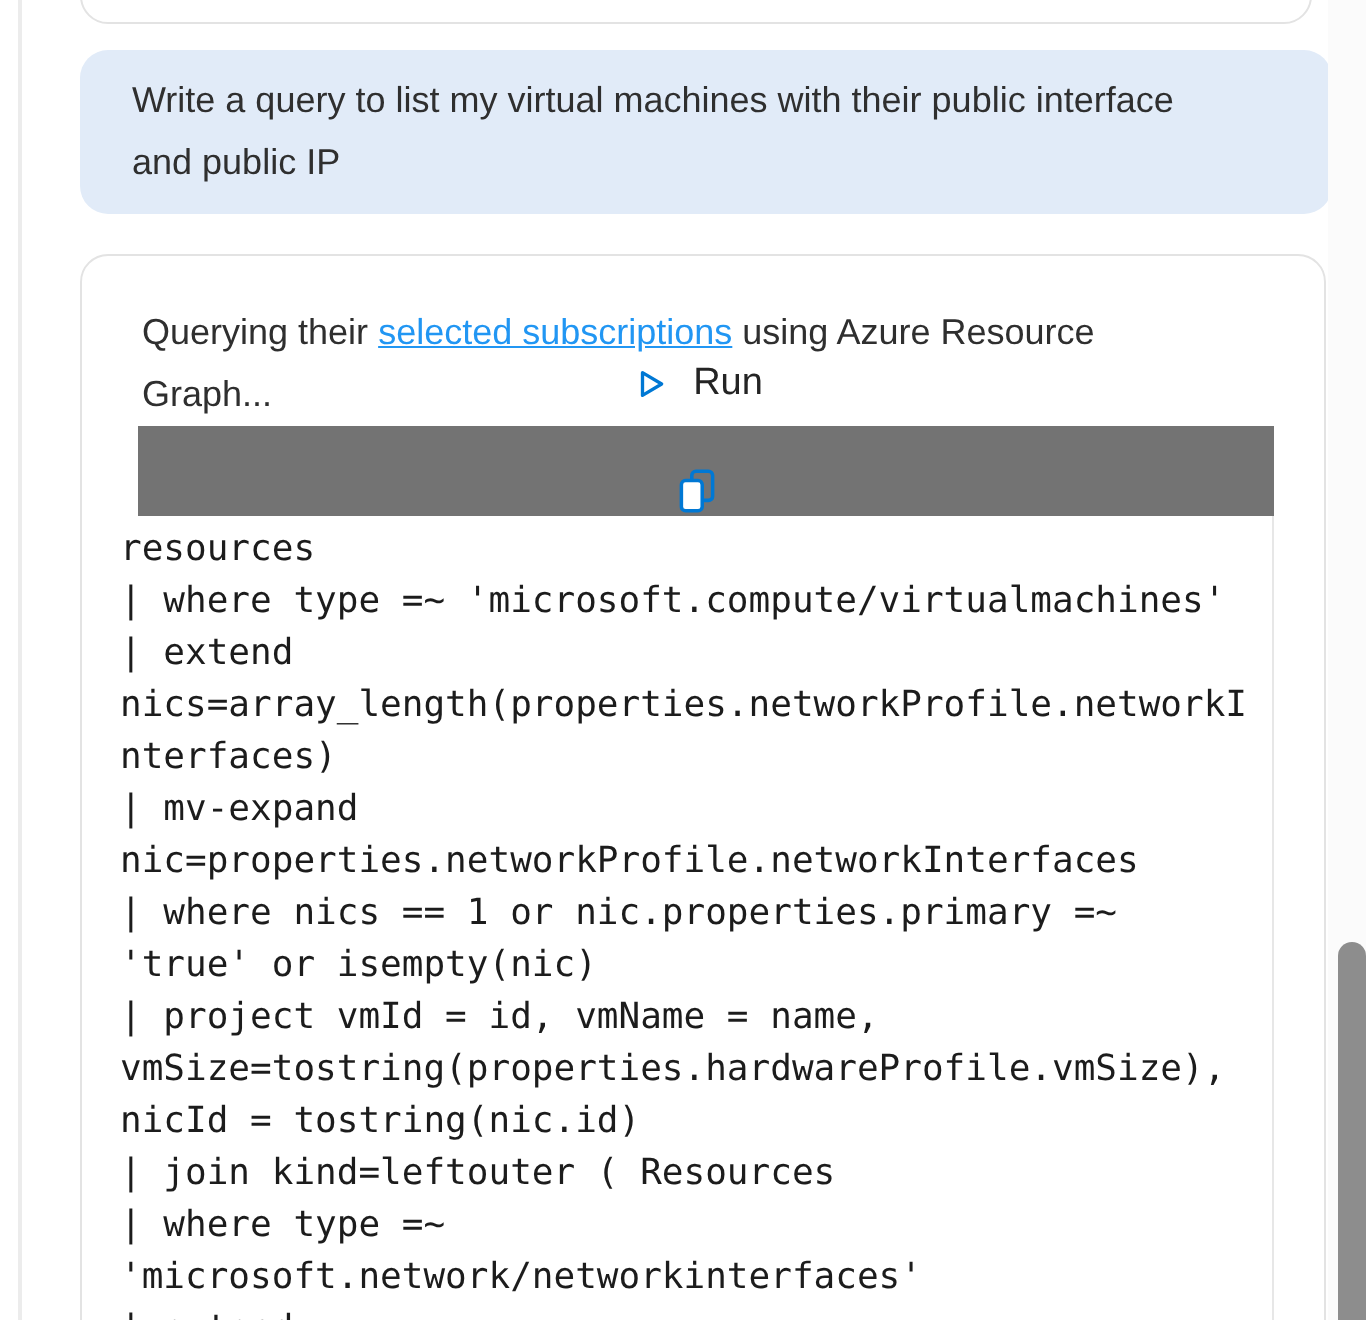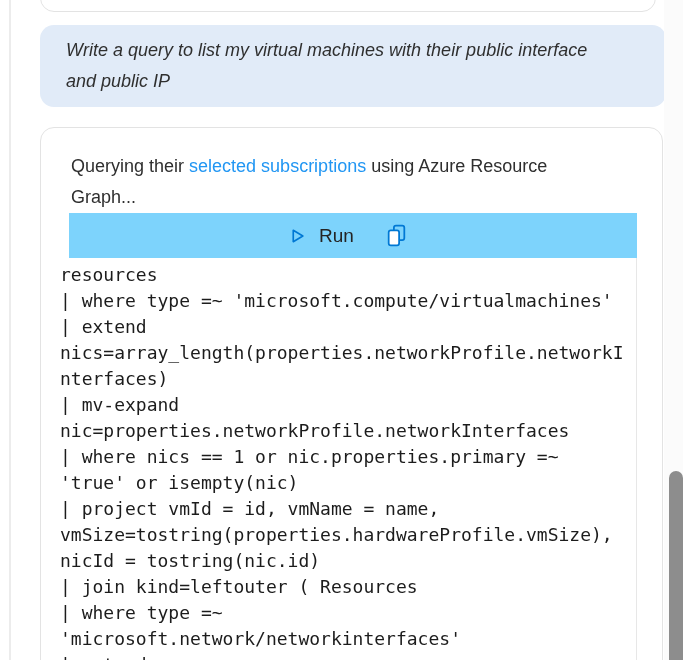--- a/index.html
+++ b/index.html
@@ -32,53 +32,54 @@
     width:626px;
     box-sizing:border-box;
     background:#e1ebf8;
     border-radius:14px;
     padding:10px 26px;
   }
   .user-bubble p{
     margin:0;width:545px;
     font-size:18px;line-height:31px;
     color:#2f2f2f;
-    font-style:italic;
   }
   .response-card{
     position:absolute;left:40px;top:127px;
     width:623px;height:580px;
     box-sizing:border-box;
     background:#ffffff;
     border:1px solid #e3e3e3;
     border-radius:14px;
     overflow:hidden;
   }
   .intro{
     margin:23px 30px 0 30px;
     width:500px;
     font-size:18px;line-height:31px;
     color:#2f2f2f;
   }
   .intro a{
     color:#2196f3;
+    text-decoration:underline;
     cursor:pointer;
   }
   .codeblock{
     margin:0 25px 0 18px;
   }
   .code-toolbar{
     margin-left:10px;
     height:45px;
-    background:#7dd3fc;
+    background:#737373;
     display:flex;
-    justify-content:center;
+    justify-content:flex-end;
     align-items:center;
     gap:30px;
     padding-right:10px;
+    flex-direction:column;
   }
   .run-button{
     display:flex;align-items:center;gap:12px;
     background:transparent;border:none;
     font-family:"Liberation Sans","DejaVu Sans",sans-serif;
     font-size:19px;color:#242424;
     cursor:pointer;padding:0;
   }
   .copy-button{
     display:flex;align-items:center;

